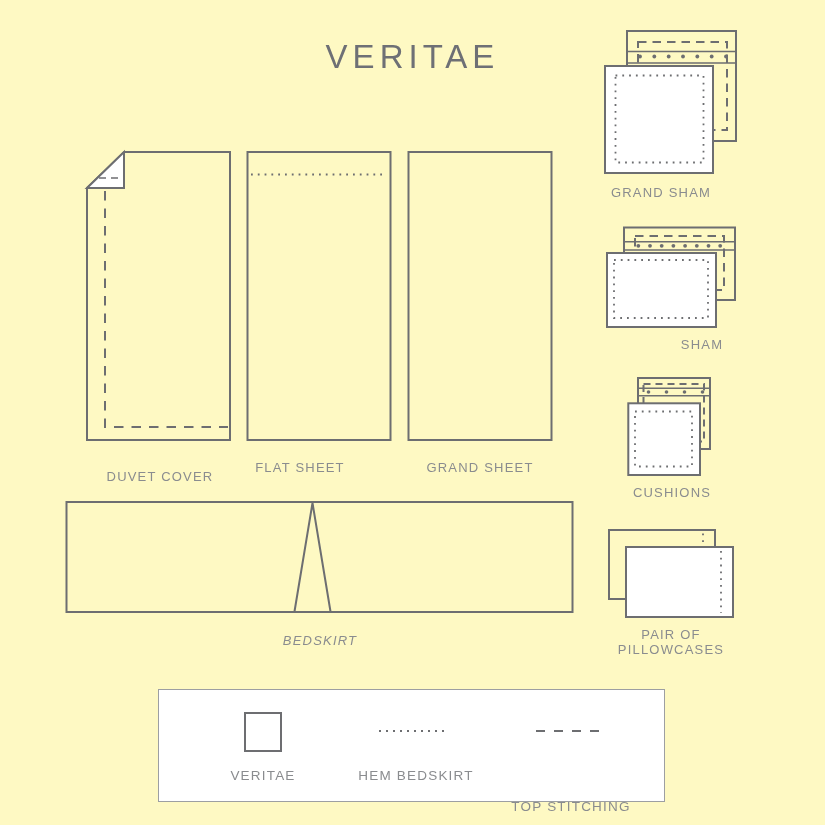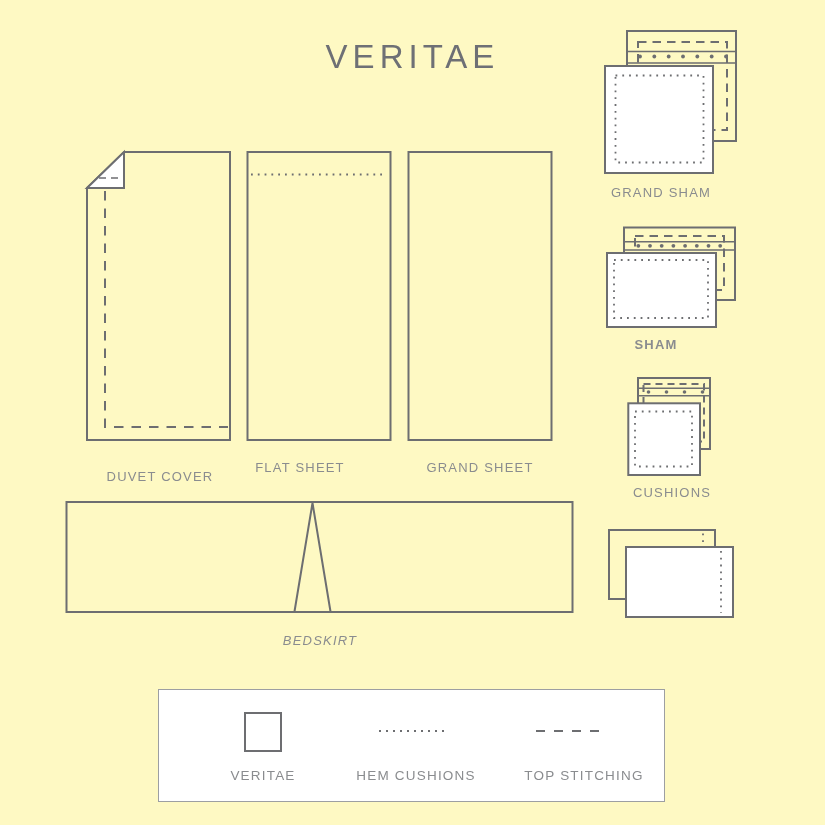--- a/index.html
+++ b/index.html
@@ -128,21 +128,21 @@
       <circle class="btn-dot" cx="66.7" cy="25.8" r="1.9"></circle>
         <circle class="btn-dot" cx="78.4" cy="25.8" r="1.9"></circle>
       <circle class="btn-dot" cx="90.1" cy="25.8" r="1.9"></circle>
         <circle class="btn-dot" cx="101.8" cy="25.8" r="1.9"></circle>
       <circle class="btn-dot" cx="113.5" cy="25.8" r="1.9"></circle>
         <circle class="btn-dot" cx="125.2" cy="25.8" r="1.9"></circle>
     </g>
     <rect class="st whitefill" x="12" y="33" width="109" height="74"></rect>
     <rect class="dot" x="19" y="40" width="94" height="58"></rect>
   </svg>
-  <div class="plabel" style="left:656px; top:337px;font-weight:bold;">SHAM</div>
+  <div class="plabel" style="left:702px; top:337px;">SHAM</div>
 
   <svg class="graphic" style="left:610px; top:368px;" width="120" height="112" viewBox="0 0 120 112">
     <rect class="st" x="28" y="10" width="72" height="71"></rect>
     <rect class="dash" style="stroke-dasharray:7 5;" x="33.5" y="16" width="60.5" height="57.5"></rect>
     <path class="st16" stroke-width="1.5" d="M28.5 20.3 H99.5 M28.5 27.7 H99.5"></path>
     <g>
       <circle class="btn-dot" cx="38.5" cy="24" r="1.8"></circle>
         <circle class="btn-dot" cx="56.5" cy="24" r="1.8"></circle>
       <circle class="btn-dot" cx="74.5" cy="24" r="1.8"></circle>
         <circle class="btn-dot" cx="92.5" cy="24" r="1.8"></circle>
@@ -157,23 +157,27 @@
     <path class="st" stroke-width="1.7" d="M252.5 8 L234.5 116.5 M252.5 8 L270.5 116.5"></path>
   </svg>
   <div class="plabel" style="left:320px; top:633px;font-style:italic;">BEDSKIRT</div>
 
   <svg class="graphic" style="left:600px; top:520px;" width="145" height="105" viewBox="0 0 145 105">
     <rect class="st" x="9" y="10" width="106" height="69"></rect>
     <path class="dot" d="M103 13.5 V75"></path>
     <rect class="st whitefill" x="26" y="27" width="107" height="70"></rect>
     <path class="dot" d="M121 31 V93"></path>
   </svg>
+  <div class="plabel two-line" style="left:671px; top:627px;">
+    <div>PAIR OF</div>
+    <div>PILLOWCASES</div>
+  </div>
 
   <div class="legend-box">
     <div class="legend-square"></div>
     <div class="legend-dotted"></div>
     <div class="legend-dashed"></div>
     <div class="legend-label" style="left:104px;">VERITAE</div>
-    <div class="legend-label" style="left:257px;">HEM CUSHIONS</div>
-    <div class="legend-label" style="left:425px;">TOP STITCHING</div>
+    <div class="legend-label" style="left:257px;">HEM BEDSKIRT</div>
+    <div class="legend-label" style="left:412px;margin-top:31px;">TOP STITCHING</div>
   </div>
 
 </div>
 
 </body></html>

